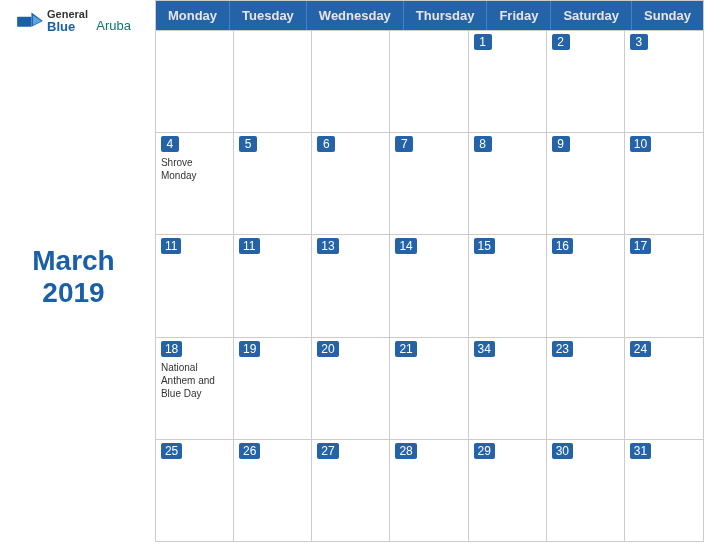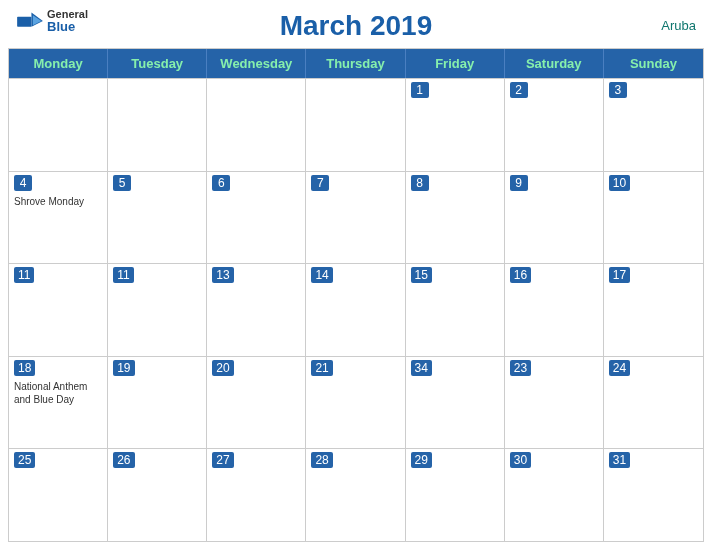--- a/index.html
+++ b/index.html
@@ -8,21 +8,21 @@
       background: #fff;
       width: 712px;
       height: 550px;
       overflow: hidden;
     }
     .page {
       width: 712px;
       height: 550px;
       background: #fff;
       display: flex;
-      flex-direction: column;
+      flex-direction: row;
       justify-content: space-between;
     }
     .header {
       display: flex;
       align-items: center;
       justify-content: center;
       padding: 10px 16px 6px 16px;
       position: relative;
     }
     .logo {
@@ -74,21 +74,21 @@
       flex-direction: column;
       border: 1px solid #ccc;
       margin: 0 8px 8px 8px;
     }
     .cal-header-row {
       display: grid;
       grid-template-columns: repeat(7, 1fr);
       background: #2563a8;
     }
     .cal-header-cell {
-      color: #86efac;
+      color: #e5e5e5;
       text-align: center;
       font-size: 13px;
       font-weight: bold;
       padding: 7px 12px;
       border-right: 1px solid #4a7fc1;
     }
     .cal-header-cell:last-child {
       border-right: none;
     }
     .cal-body {

